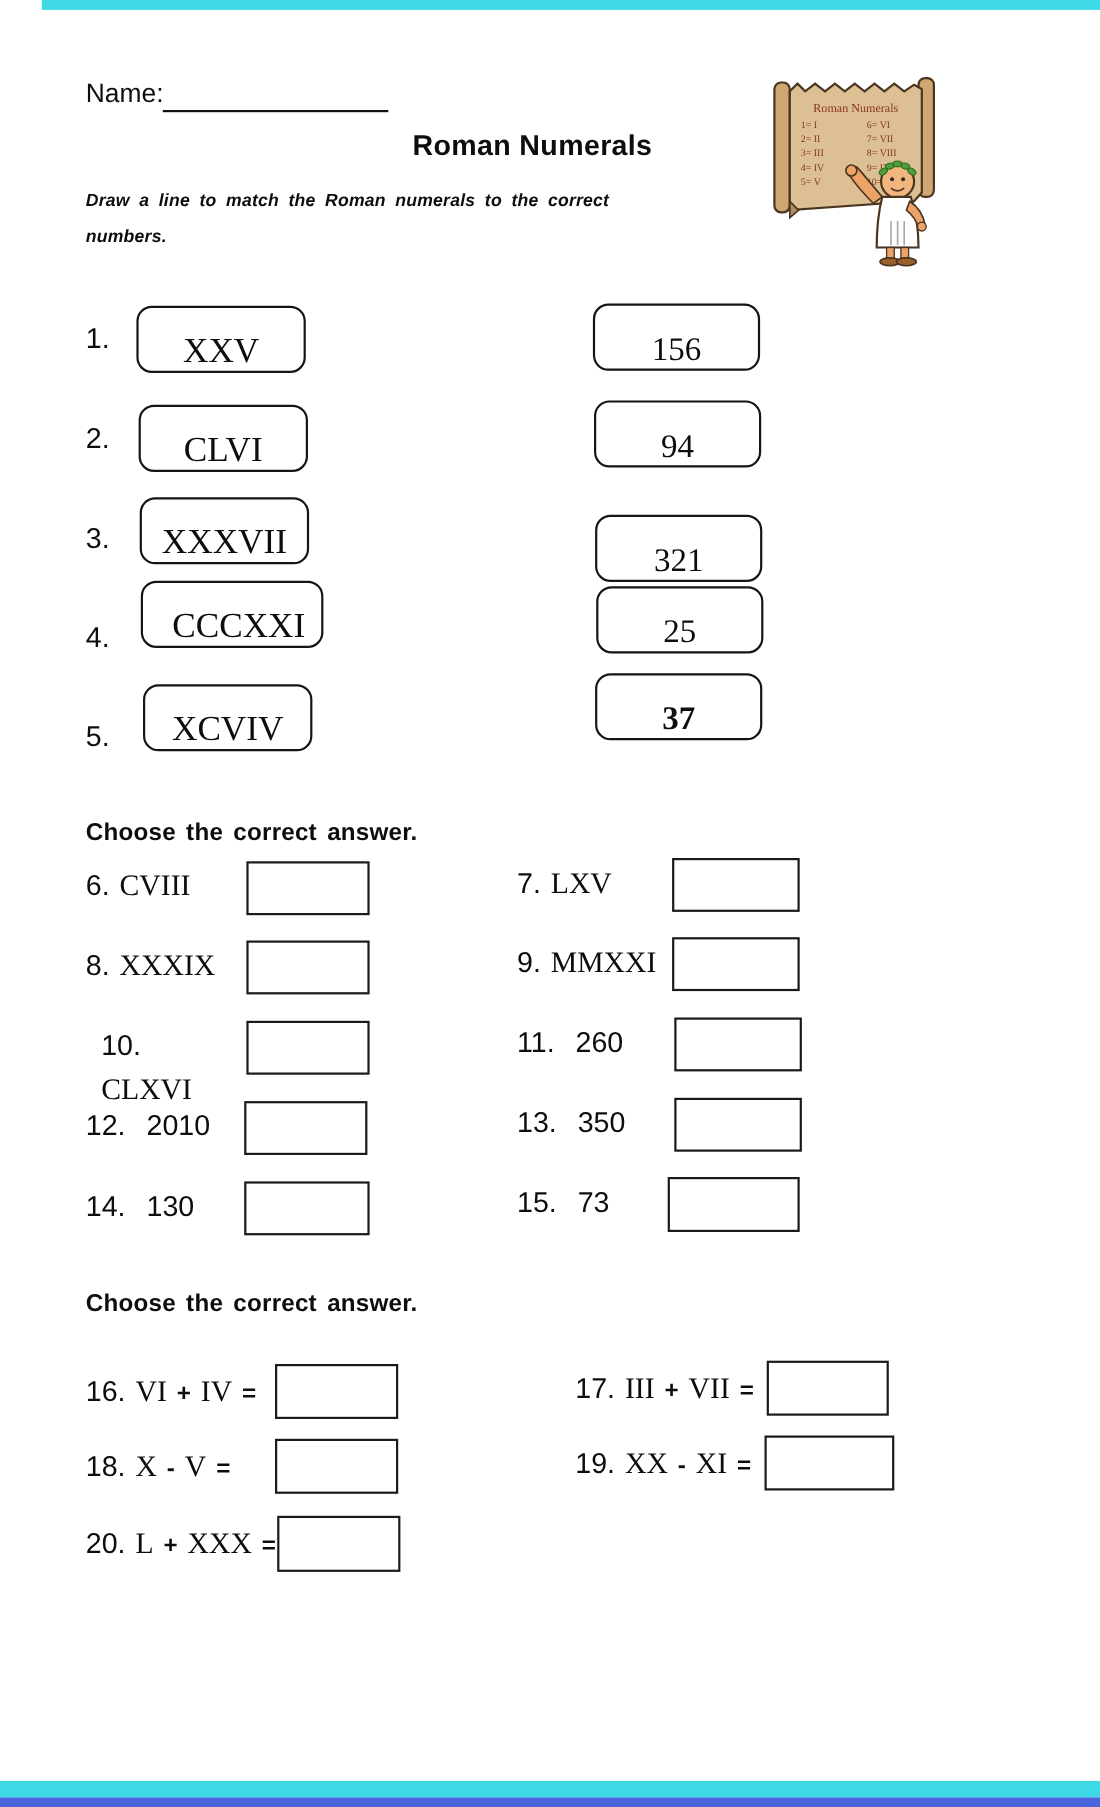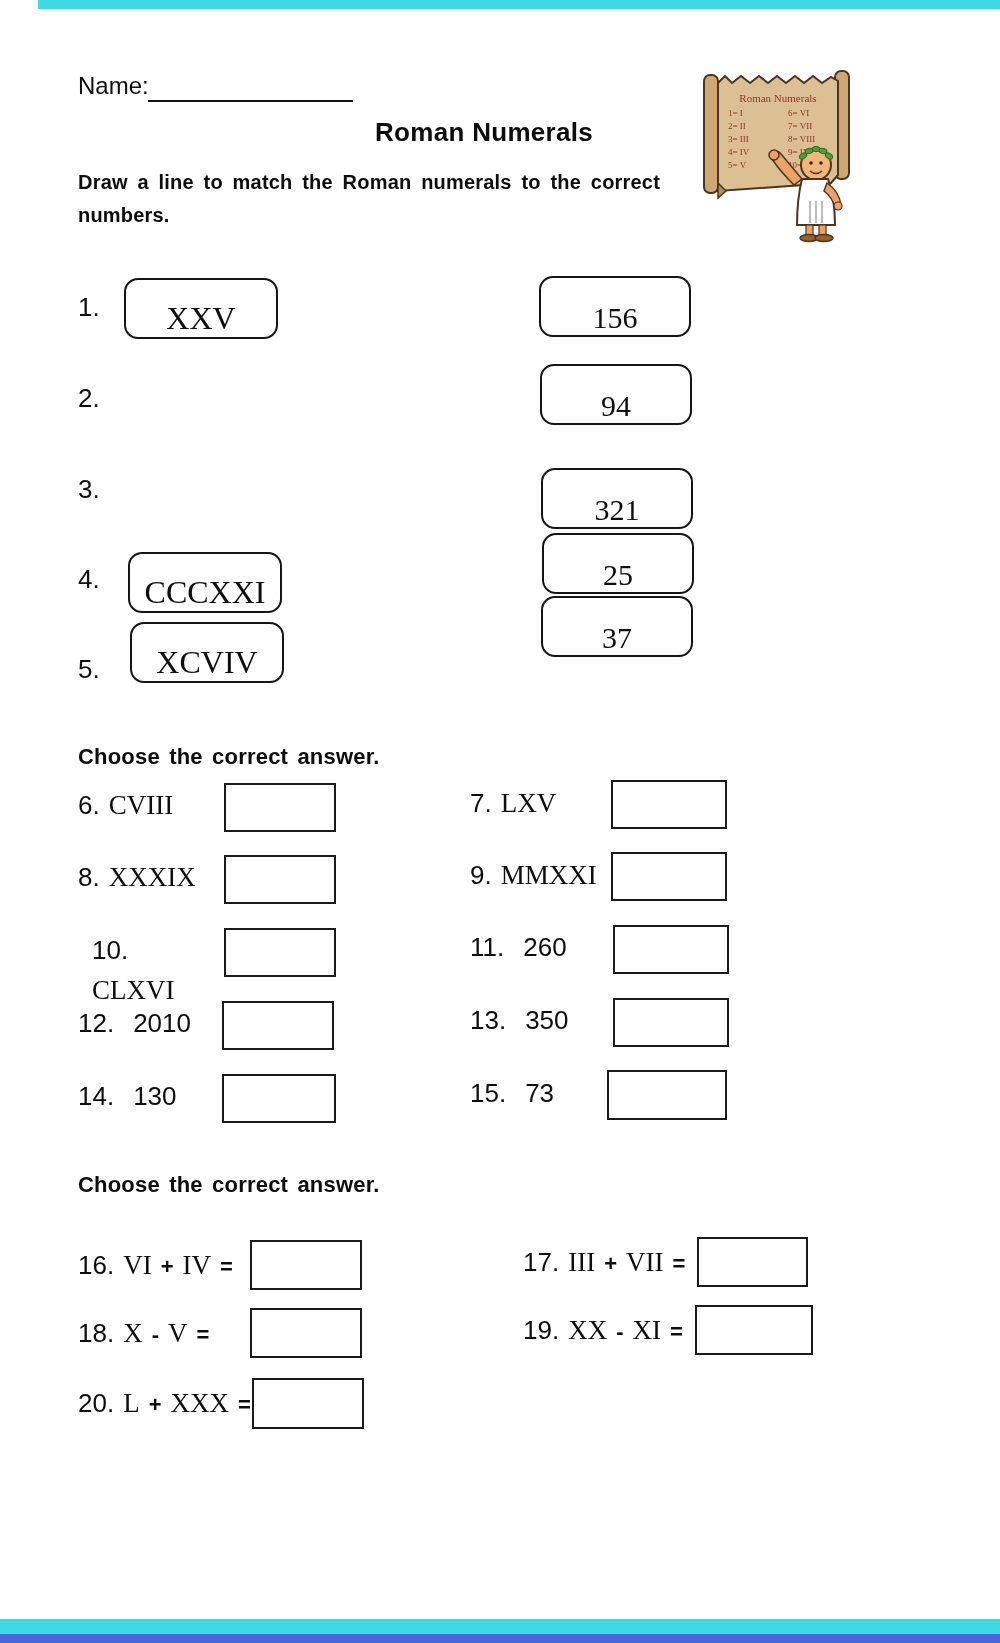--- a/index.html
+++ b/index.html
@@ -11,22 +11,22 @@
   .top-bar{position:absolute;left:38px;top:0;width:962px;height:9px;}
   .bot-bar-cyan{position:absolute;left:0;top:1619px;width:1000px;height:15px;}
   .bot-bar-blue{position:absolute;left:0;top:1634px;width:1000px;height:9px;}
 
   
   .name-label{position:absolute;left:78px;top:72px;font-size:24px;}
   .name-line{position:absolute;left:148px;top:74px;width:205px;height:26px;
              border-bottom:2.5px solid #111;}
   .page-title{position:absolute;left:375px;top:117px;font-size:26px;font-weight:700;
               letter-spacing:.3px;margin:0;}
-  .instr{position:absolute;left:78px;top:166px;width:630px;font-size:20px;font-weight:700;
-         line-height:33px;word-spacing:4px;letter-spacing:.2px;margin:0;}
+  .instr{position:absolute;left:78px;top:166px;width:630px;font-size:16px;font-weight:700;
+         line-height:33px;word-spacing:4px;letter-spacing:.2px;margin:0;font-style:italic;}
 
   
   .match-num{position:absolute;left:78px;font-size:26px;}
   .match-box{position:absolute;width:150px;height:57px;border:2.5px solid #151515;
              border-radius:14px;background:#fff;display:flex;align-items:flex-end;justify-content:center;}
   .match-box.value{width:148px;border-width:2px;}
   .match-roman{font-size:32px;font-family:"Liberation Serif",serif;}
   .match-value{font-size:30px;font-family:"Liberation Serif",serif;}
 
   
@@ -104,42 +104,48 @@
 
   <span class="match-num" style="top:292px;">1.</span>
   <div class="match-box" style="left:124px;top:278px;">
     <span class="match-roman">XXV</span>
     </div>
   <div class="match-box value" style="left:539px;top:276px;">
     <span class="match-value">156</span>
     </div>
 
   <span class="match-num" style="top:383px;">2.</span>
+  <div class="match-box" style="left:126px;top:368px;">
+    <span class="match-roman">CLVI</span>
+    </div>
   <div class="match-box value" style="left:540px;top:364px;">
     <span class="match-value">94</span>
     </div>
 
   <span class="match-num" style="top:474px;">3.</span>
+  <div class="match-box" style="left:127px;top:452px;">
+    <span class="match-roman">XXXVII</span>
+    </div>
   <div class="match-box value" style="left:541px;top:468px;">
     <span class="match-value">321</span>
     </div>
 
   <span class="match-num" style="top:564px;">4.</span>
-  <div class="match-box" style="left:128px;top:552px;">
+  <div class="match-box" style="left:128px;top:528px;padding-left:12px;">
     <span class="match-roman">CCCXXI</span>
     </div>
   <div class="match-box value" style="left:542px;top:533px;">
     <span class="match-value">25</span>
     </div>
 
   <span class="match-num" style="top:654px;">5.</span>
   <div class="match-box" style="left:130px;top:622px;">
     <span class="match-roman">XCVIV</span>
     </div>
-  <div class="match-box value" style="left:541px;top:596px;">
+  <div class="match-box value" style="left:541px;top:612px;font-weight:bold;">
     <span class="match-value">37</span>
     </div>
 
   <h2 class="sec-heading" style="top:744px;">Choose the correct answer.</h2>
 
   <div class="item-line" style="left:78px;top:790px;">
     <span class="item-num">6.</span>
     <span class="prompt-roman">CVIII</span>
     </div>
   <div class="ans-box" style="left:224px;top:783px;width:108px;height:45px;"></div>

